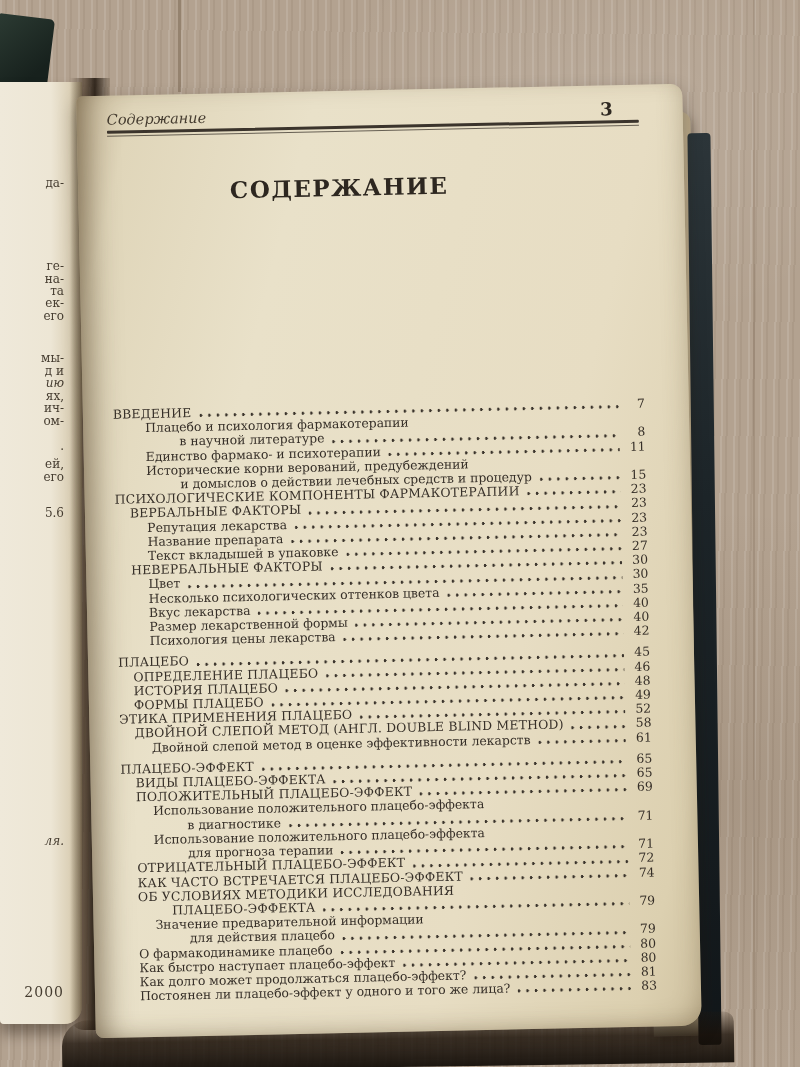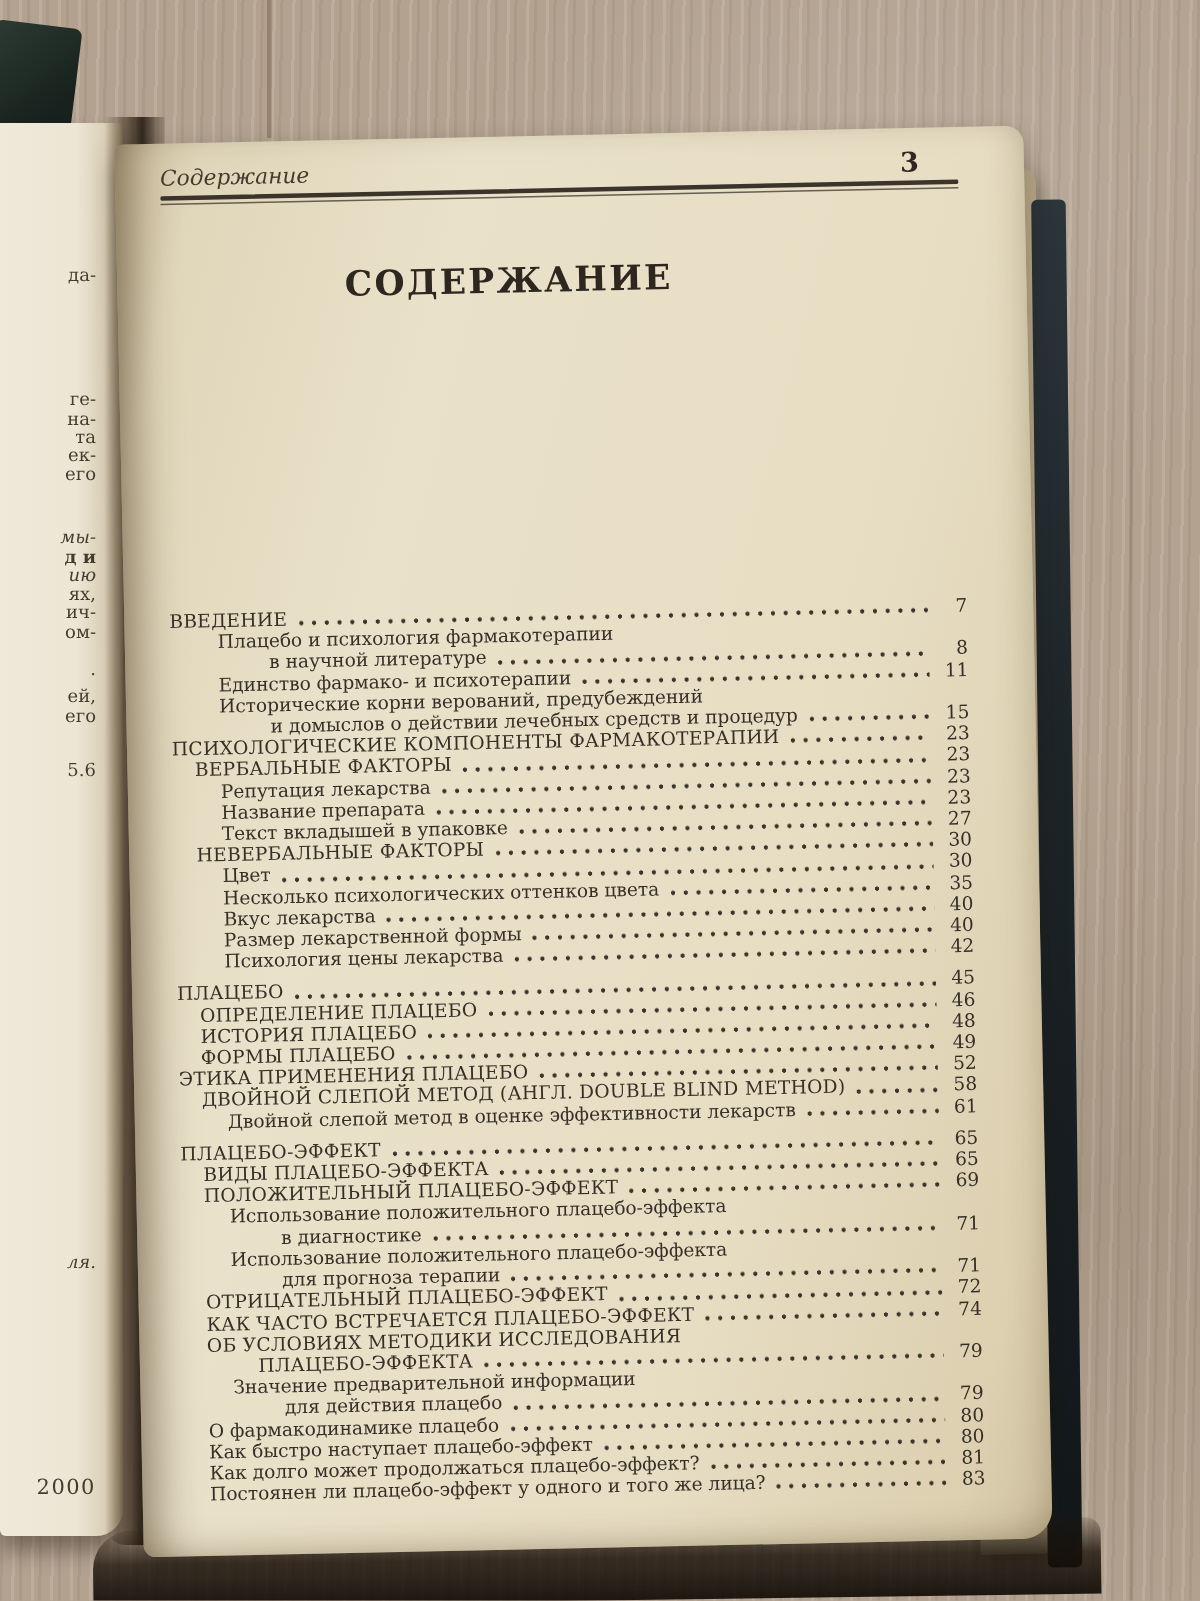--- a/index.html
+++ b/index.html
@@ -89,22 +89,22 @@
 
 <div class="cover-corner"></div>
 
 <div class="prev-page" id="prev-page">
     <span class="frag" style="top: 94px;">да-</span>
     <span class="frag" style="top: 177px;">ге-</span>
     <span class="frag" style="top: 190px;">на-</span>
     <span class="frag" style="top: 202px;">та</span>
     <span class="frag" style="top: 214px;">ек-</span>
     <span class="frag" style="top: 227px;">его</span>
-    <span class="frag" style="top: 269px; font-style: italic;">мы-</span>
-    <span class="frag" style="top: 282px; font-weight: bold;">д и</span>
+    <span class="frag" style="top: 269px;">мы-</span>
+    <span class="frag" style="top: 282px;">д и</span>
     <span class="frag" style="top: 294px; font-style: italic;">ию</span>
     <span class="frag" style="top: 307px;">ях,</span>
     <span class="frag" style="top: 319px;">ич-</span>
     <span class="frag" style="top: 332px;">ом-</span>
     <span class="frag" style="top: 357px;">.</span>
     <span class="frag" style="top: 375px;">ей,</span>
     <span class="frag" style="top: 388px;">его</span>
     <span class="frag" style="top: 410px; margin-top: 14px;">5.6</span>
     <span class="frag it" style="top: 752px; margin-left: 17px;">ля.</span>
     <span class="frag big" style="top: 902px;">2000</span>

